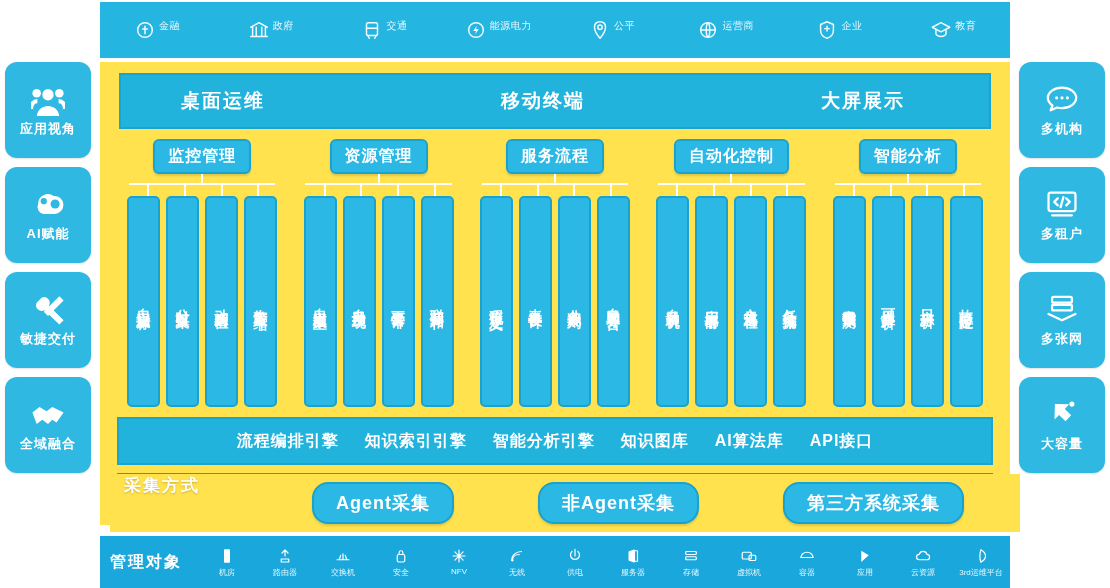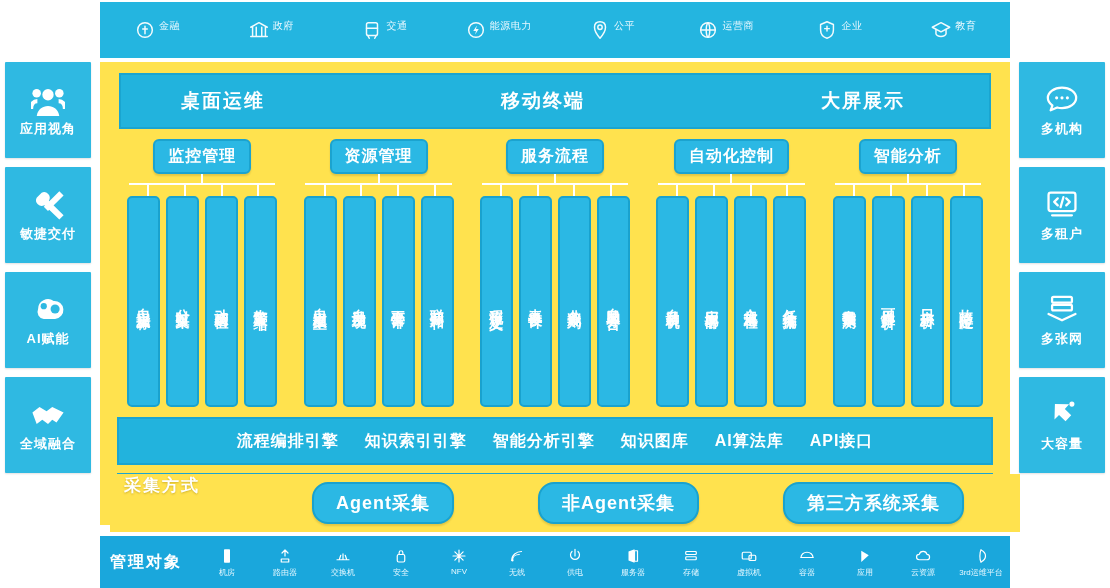--- a/index.html
+++ b/index.html
@@ -20,21 +20,21 @@
   }
   .ind{display:flex;flex-direction:row;align-items:flex-start;justify-content:center;gap:3px;width:90px;}
   .ind svg{display:block;opacity:.95;}
   .ind .lbl{font-size:10px;color:#eaf9ff;letter-spacing:.5px;white-space:nowrap;}
 
   
   .rail{position:absolute;width:86px;display:flex;flex-direction:column;gap:9px;}
   .rail.left{left:5px;top:62px;}
   .rail.right{right:5px;top:62px;}
   .railitem{
-    background:#2fb9e2;border-radius:1px;height:96px;
+    background:#2fb9e2;border-radius:12px;height:96px;
     display:flex;flex-direction:column;align-items:center;justify-content:center;gap:4px;
     box-shadow:0 1px 2px rgba(0,0,0,.12);
   }
   .railitem svg{display:block;}
   .railitem .lbl{color:#fff;font-size:13px;font-weight:bold;letter-spacing:1px;white-space:nowrap;}
 
   
   .main{
     position:absolute;left:100px;top:62px;width:910px;height:463px;
     background:#ffe24e;border:3px solid #ffe24e;box-sizing:border-box;
@@ -215,35 +215,35 @@
             <circle cx="20" cy="8" r="3" fill="#ffffff"></circle>
             <path d="M0 19c0-3.5 2-5.5 4.5-5.5" stroke="#fff" stroke-width="3" fill="none"></path>
             <path d="M24 19c0-3.5-2-5.5-4.5-5.5" stroke="#fff" stroke-width="3" fill="none"></path>
           </svg>
         </span>
       <span class="lbl">应用视角</span>
     </div>
     <div class="railitem">
       <span>
           <svg width="34" height="34" viewBox="0 0 24 24" aria-hidden="true">
-            <path d="M4 7.5a4 4 0 005.5 5.3L20 23l3-3L12.6 9.7A4 4 0 007.5 4z" fill="#ffffff"></path>
-            <path d="M20 3l3 3-11 11-3-3z" fill="#ffffff"></path>
-          </svg>
-        </span>
-      <span class="lbl">敏捷交付</span>
-    </div>
-    <div class="railitem">
-      <span>
-          <svg width="34" height="34" viewBox="0 0 24 24" aria-hidden="true">
             <path d="M5 12a7 7 0 0111-5.7A6 6 0 1117 19H9a5 5 0 01-4-7z" fill="#ffffff"></path>
             <circle cx="17" cy="12" r="3.2" fill="#2fb9e2"></circle>
             <circle cx="9" cy="10" r="2.2" fill="#2fb9e2"></circle>
           </svg>
         </span>
       <span class="lbl">AI赋能</span>
+    </div>
+    <div class="railitem">
+      <span>
+          <svg width="34" height="34" viewBox="0 0 24 24" aria-hidden="true">
+            <path d="M4 7.5a4 4 0 005.5 5.3L20 23l3-3L12.6 9.7A4 4 0 007.5 4z" fill="#ffffff"></path>
+            <path d="M20 3l3 3-11 11-3-3z" fill="#ffffff"></path>
+          </svg>
+        </span>
+      <span class="lbl">敏捷交付</span>
     </div>
     <div class="railitem">
       <span>
           <svg width="34" height="34" viewBox="0 0 24 24" aria-hidden="true">
             <path d="M1 11l5-4 5 3 4-3 8 4-5 7-3-2-3 3-4-3-4 3z" fill="#ffffff"></path>
           </svg>
         </span>
       <span class="lbl">全域融合</span>
     </div>
     </div>

